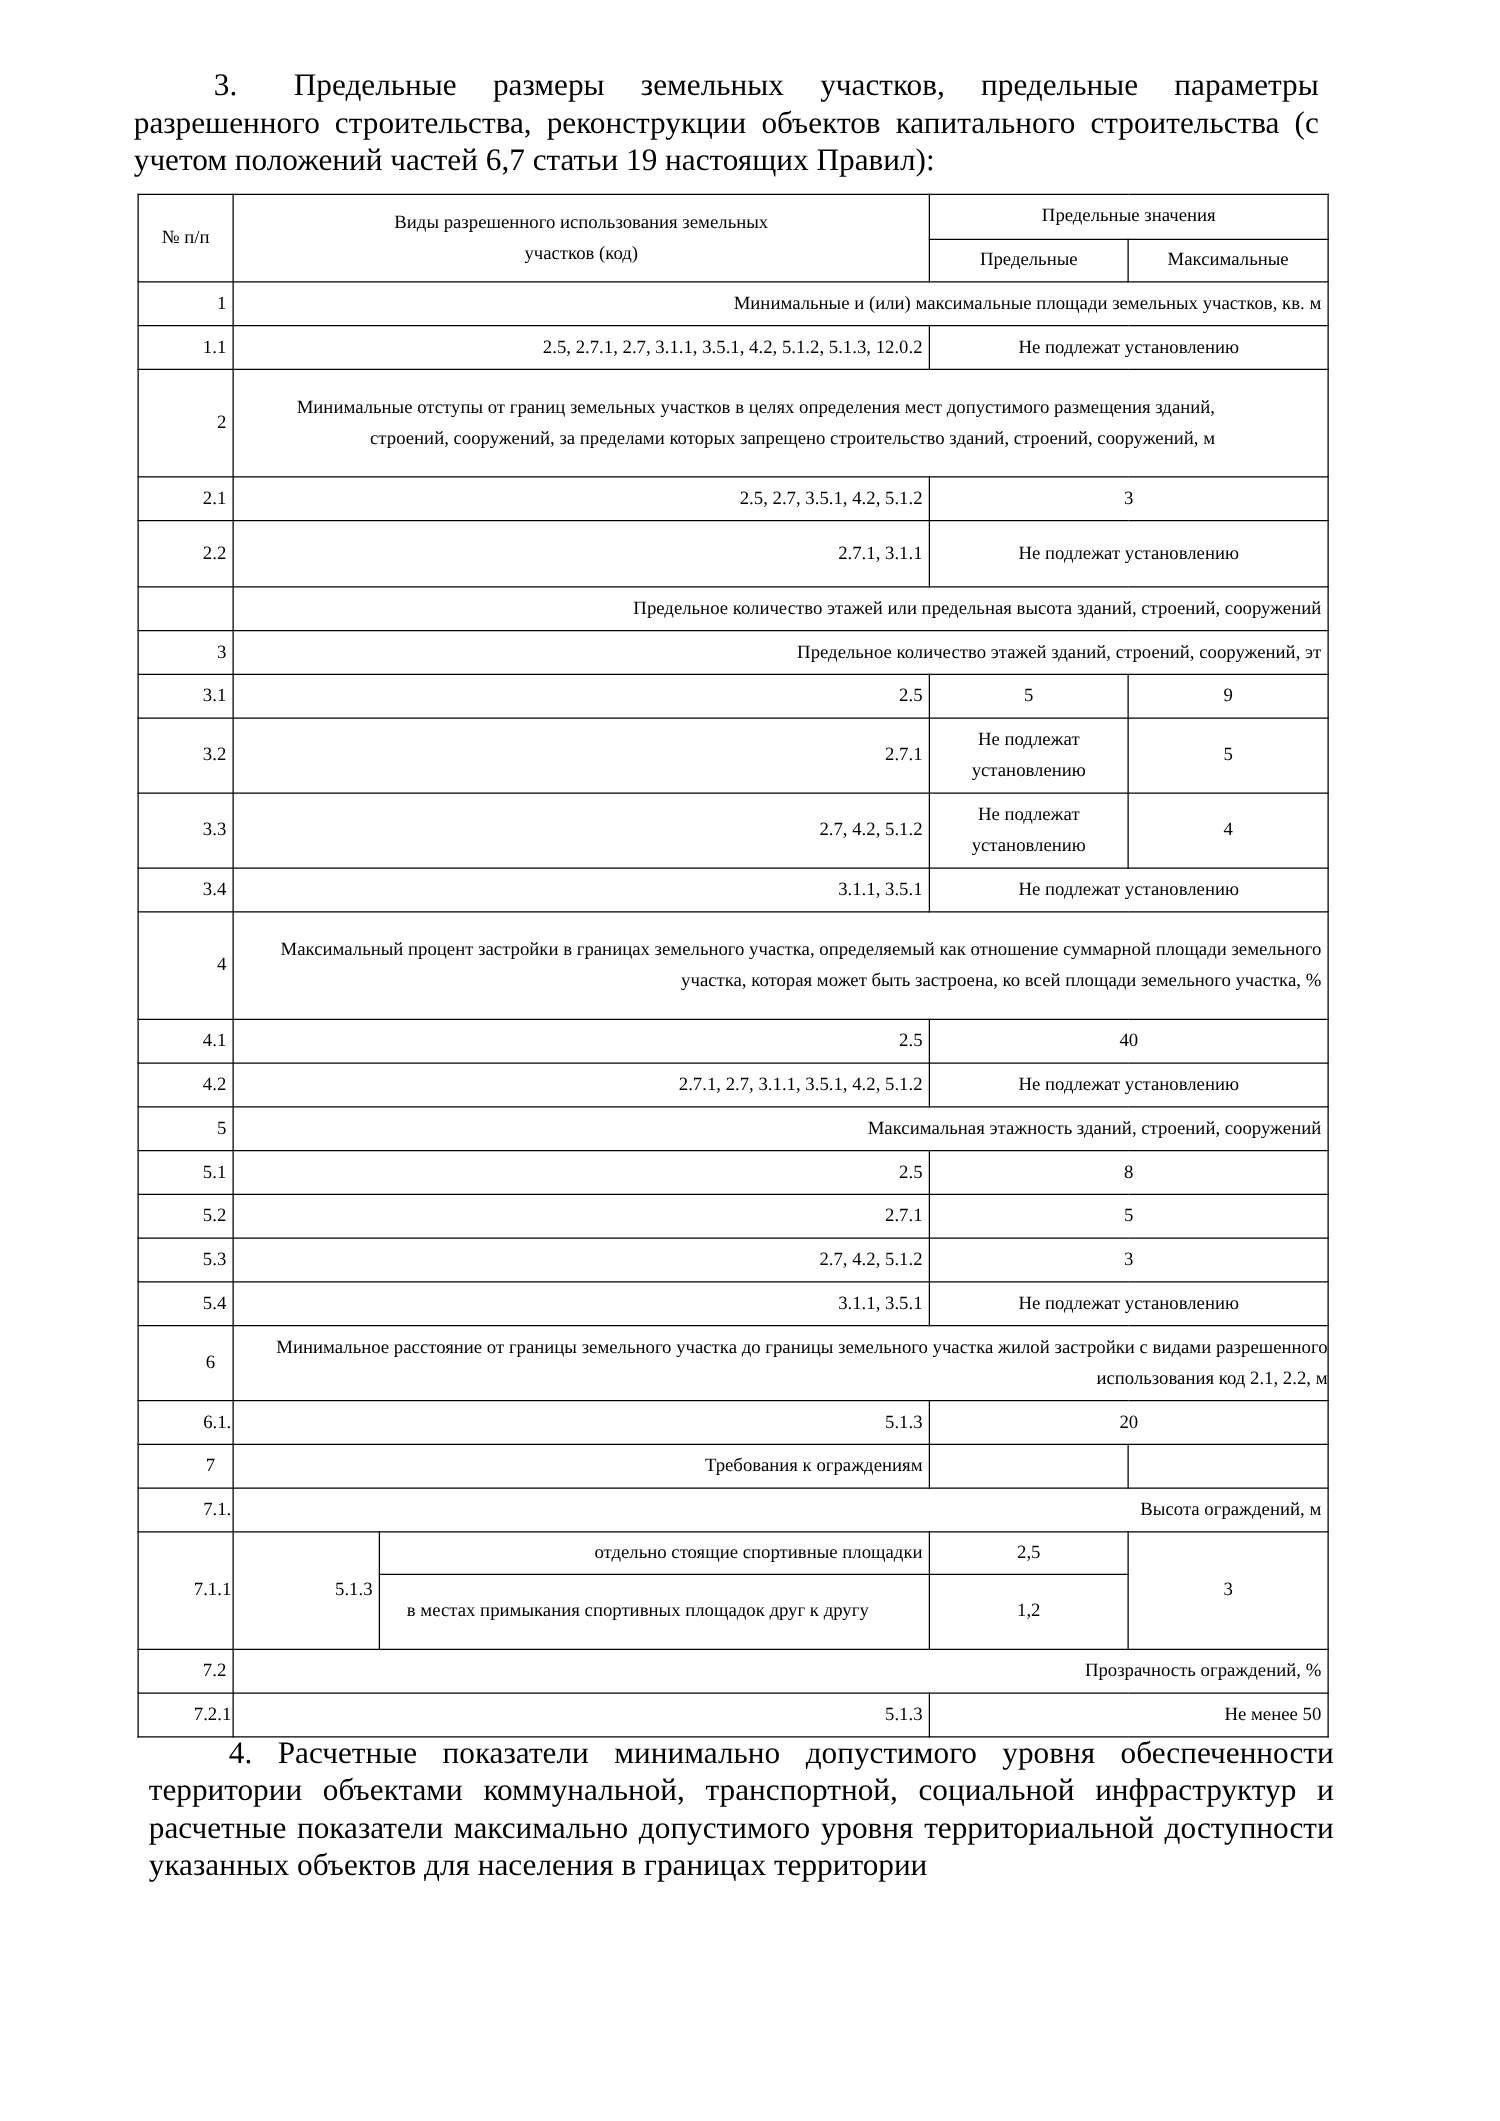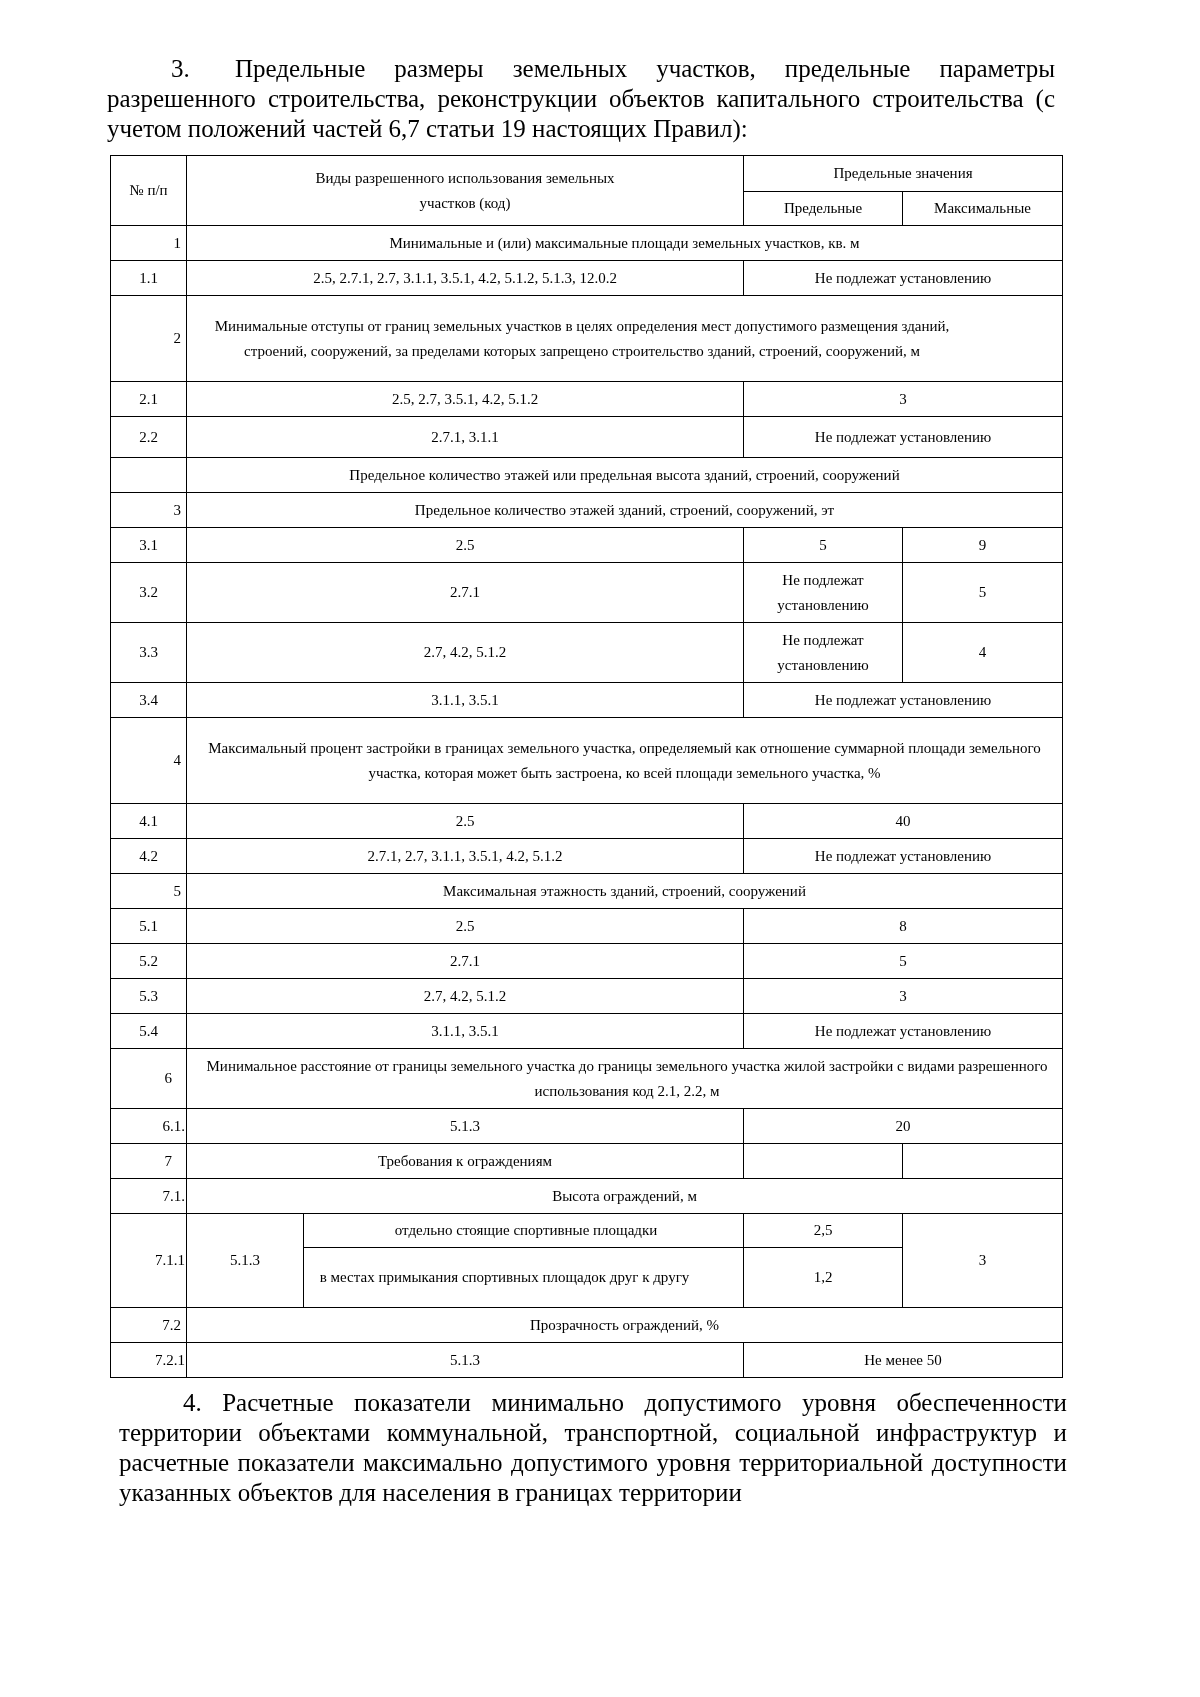--- a/index.html
+++ b/index.html
@@ -9,21 +9,21 @@
           text-align: justify; text-align-last: left; }
   .para .indent { display: inline-block; width: 64px; }
   #p3 { top: 54px; }
   #p4 { top: 1388px; margin-left: 12px; }
   #p3 .num { display: inline-block; width: 64px; }
 
   table.limits { position: absolute; left: 110px; top: 155px; width: 952px;
                  border-collapse: collapse; table-layout: fixed; font-size: 15px; line-height: 25px; }
   table.limits td { border: 1.6px solid #000; padding: 1px 5px; vertical-align: middle; }
   td.c { text-align: center; }
-  td.l { text-align: center; }
+  td.l { text-align: right; }
   td.numr { text-align: right; }
 </style>
 </head>
 <body>
 
 <div class="para" id="p3"><span class="indent"></span><span class="num">3.</span><span>Предельные размеры земельных участков, предельные параметры разрешенного строительства, реконструкции объектов капитального строительства (с учетом положений частей 6,7 статьи 19 настоящих Правил):</span></div>
 
 <table class="limits">
   <colgroup>
     <col style="width:76px">
@@ -54,21 +54,21 @@
   </tr>
   <tr style="height:86px">
     <td class="numr">2</td>
     <td class="l" colspan="4" style="padding-right:90px">Минимальные отступы от границ земельных участков в целях определения мест допустимого размещения зданий, строений, сооружений, за пределами которых запрещено строительство зданий, строений, сооружений, м</td>
   </tr>
   <tr style="height:35px">
     <td class="l">2.1</td>
     <td class="l" colspan="2">2.5, 2.7, 3.5.1, 4.2, 5.1.2</td>
     <td class="c" colspan="2">3</td>
   </tr>
-  <tr style="height:41px">
+  <tr style="height:53px">
     <td class="l">2.2</td>
     <td class="l" colspan="2">2.7.1, 3.1.1</td>
     <td class="c" colspan="2">Не подлежат установлению</td>
   </tr>
   <tr style="height:35px">
     <td class="numr"></td>
     <td class="l" colspan="4">Предельное количество этажей или предельная высота зданий, строений, сооружений</td>
   </tr>
   <tr style="height:35px">
     <td class="numr">3</td>

